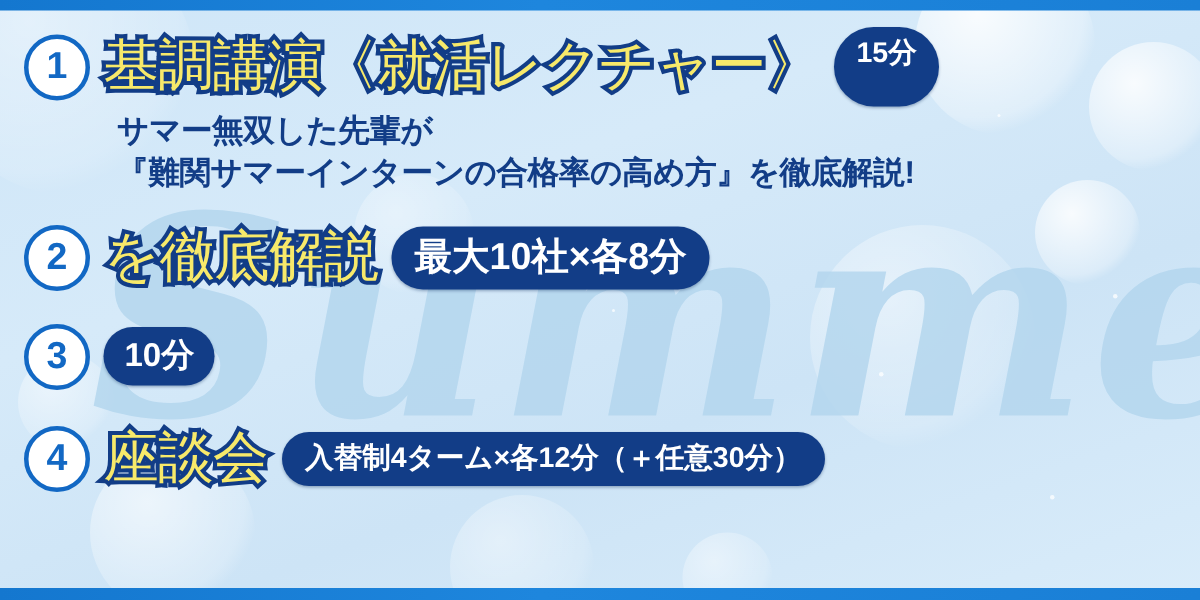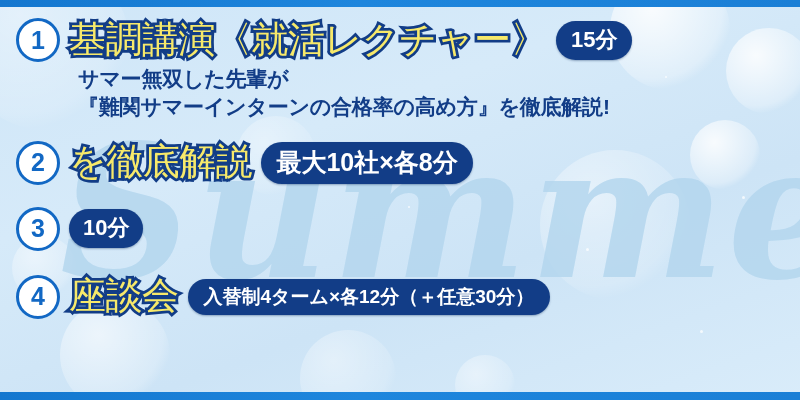--- a/index.html
+++ b/index.html
@@ -111,21 +111,21 @@
   .badge {
     flex: 0 0 auto;
     background: #123d87;
     color: #ffffff;
     font-weight: 700;
     border-radius: 999px;
     white-space: nowrap;
     line-height: 1;
     box-shadow: 0 1px 2px rgba(10,40,90,.35);
   }
-  .badge.b1 { font-size: 22px; padding: 8px 15px 9px; }
+  .badge.b1 { font-size: 19px; padding: 8px 15px 26px; }
   .badge.b2 { font-size: 25px; padding: 8px 15px 9px; }
   .badge.b3 { font-size: 22px; padding: 8px 14px 9px; }
   .badge.b4 { font-size: 19px; padding: 8px 16px 9px; text-align: right; }
 
   .subtitle {
     margin: 3px 0 0 62px;
     color: #123d87;
     font-weight: 700;
     font-size: 21px;
     line-height: 1.33;

